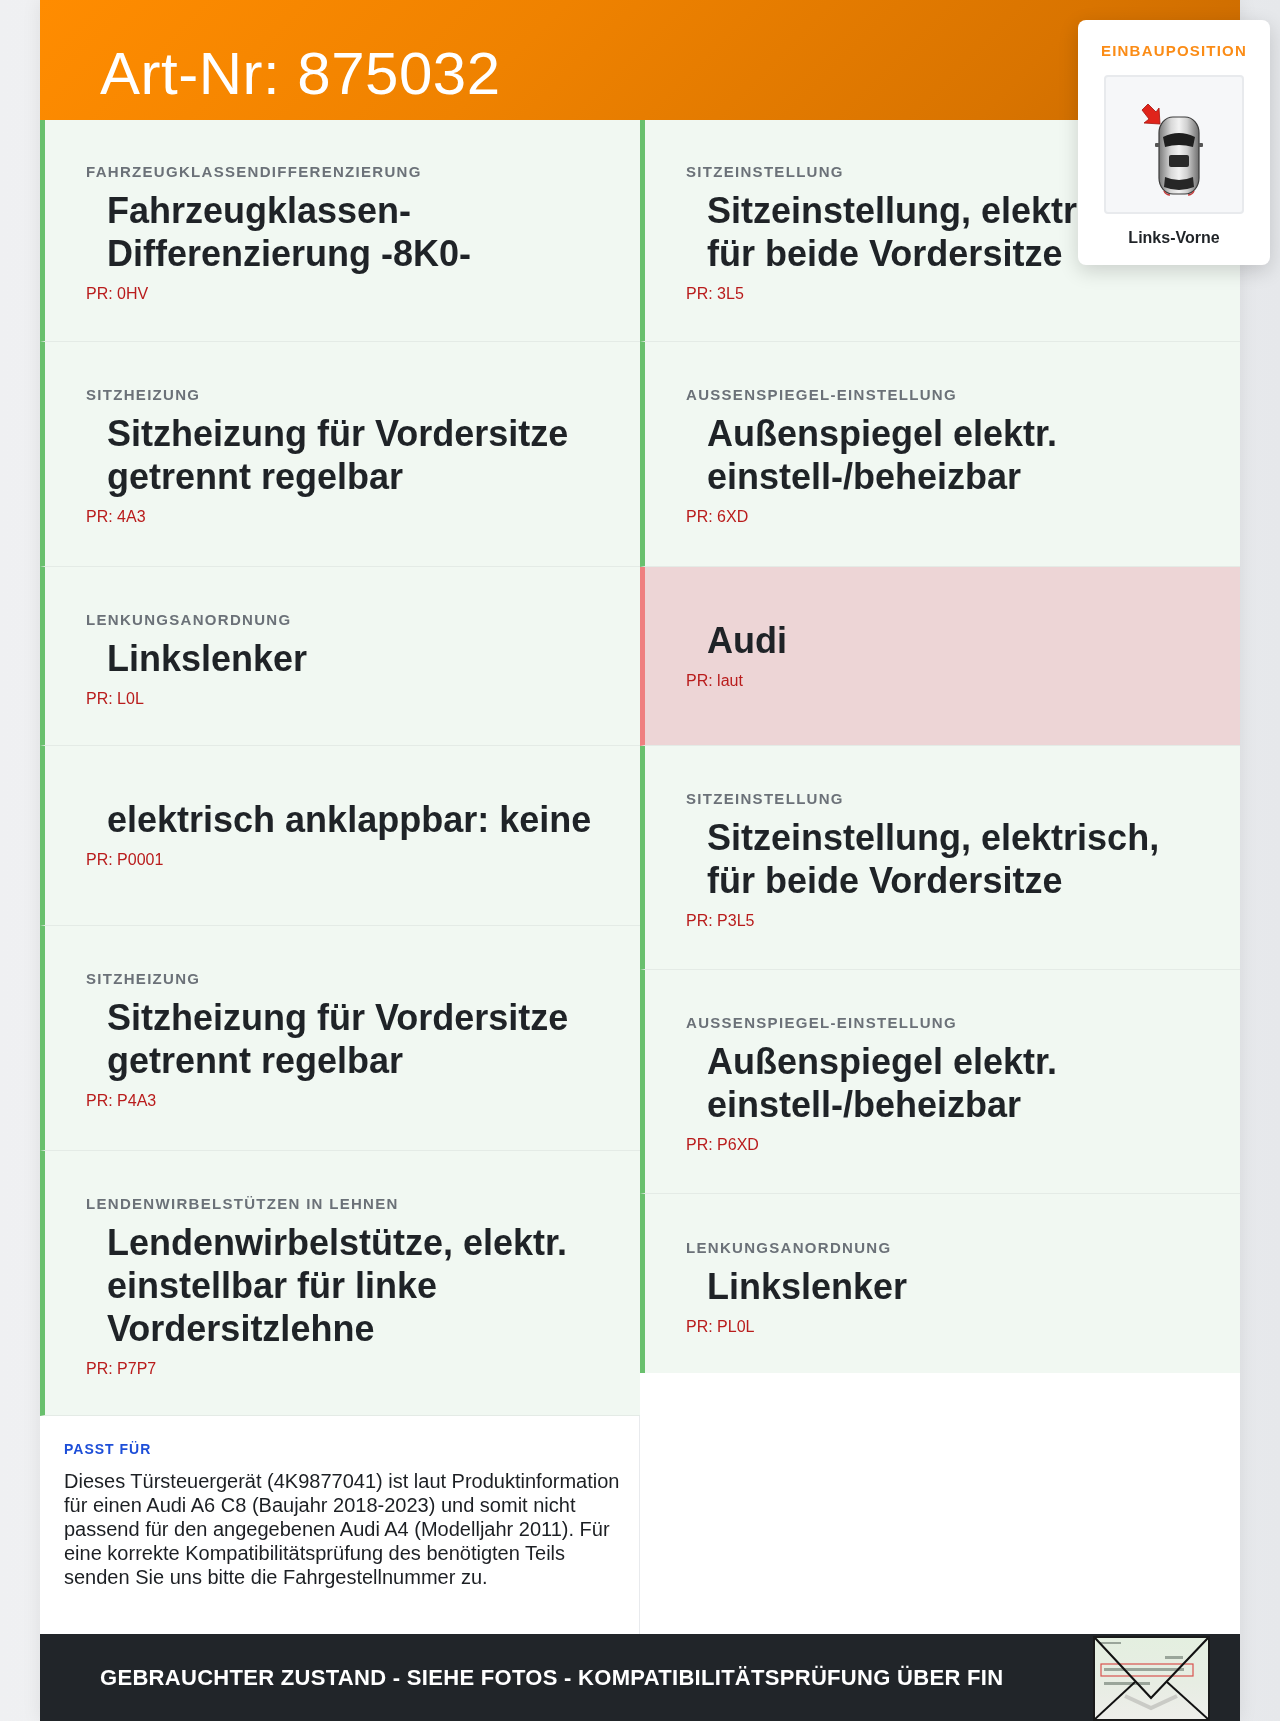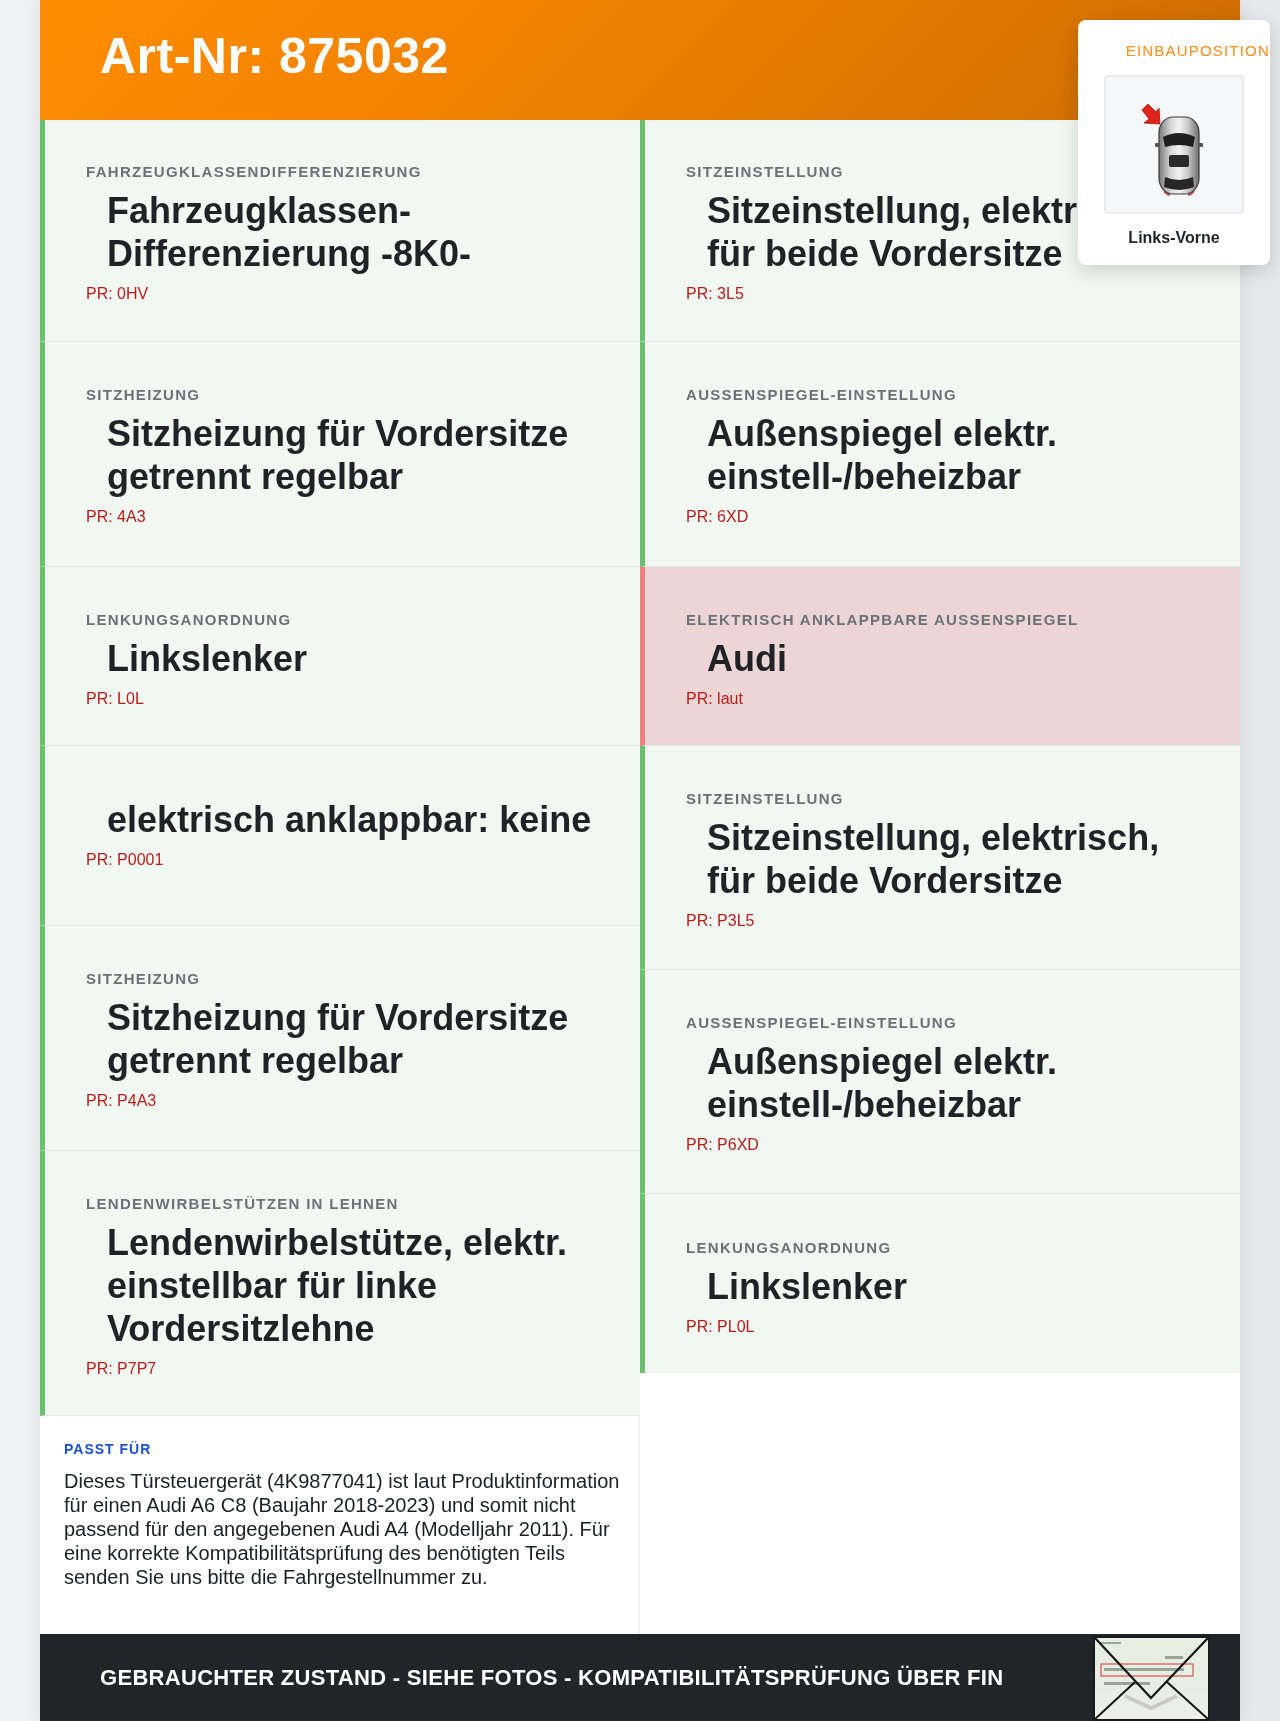--- a/index.html
+++ b/index.html
@@ -12,22 +12,22 @@
     .page {
       position: absolute; left: 40px; top: 0; width: 1200px; height: 1721px;
       background: #ffffff;
       box-shadow: 0 0 18px rgba(0,0,0,0.08);
     }
     .header {
       position: absolute; left: 0; top: 0; width: 1200px; height: 120px;
       background: linear-gradient(135deg, #ff8c00 0%, #ef8200 40%, #d97400 80%, #c96a00 100%);
     }
     .header-title {
-      position: absolute; left: 60px; top: 26px;
-      font-size: 50px; font-weight: 700; color: #ffffff; letter-spacing: 0.5px;
+      position: absolute; left: 60px; top: 44px;
+      font-size: 60px; font-weight: 400; color: #ffffff; letter-spacing: 0.5px;
       line-height: 60px;
     }
     .grid { position: absolute; left: 0; top: 120px; width: 1200px; }
     .col { position: absolute; top: 0; width: 600px; }
     .col.left { left: 0; }
     .col.right { left: 600px; }
     .card {
       position: absolute; left: 0; width: 600px;
       background: #f1f8f2;
       border-left: 5px solid #69c06d;
@@ -80,22 +80,22 @@
       border: 2px solid #1a1a1a;
       overflow: hidden;
     }
     .fin-img svg { position: absolute; left: 0; top: 0; }
     .pos-card {
       position: absolute; left: 1038px; top: 20px; width: 192px; height: 245px;
       background: #ffffff; border-radius: 8px;
       box-shadow: 0 6px 20px rgba(0,0,0,0.16);
     }
     .pos-title {
-      position: absolute; left: 0; top: 22px; width: 192px; text-align: right;
-      font-size: 15px; font-weight: 400; color: #fb8c16; letter-spacing: 1.2px;
+      position: absolute; left: 0; top: 22px; width: 192px; text-align: center;
+      font-size: 15px; font-weight: 700; color: #fb8c16; letter-spacing: 1.2px;
       line-height: 18px;
     }
     .pos-img {
       position: absolute; left: 26px; top: 55px; width: 140px; height: 139px;
       background: #f6f7f9; border: 2px solid #e8eaed; border-radius: 4px;
     }
     .pos-img svg { position: absolute; left: 0; top: 0; }
     .pos-label {
       position: absolute; left: 0; top: 208px; width: 192px; text-align: center;
       font-size: 16px; font-weight: 700; color: #1f2327; line-height: 20px;
@@ -166,21 +166,20 @@
       </div>
       <div class="card right-card" style="top:222px;height:225px">
         <div class="card-inner" style="top:44px">
           <div class="card-label">AUSSENSPIEGEL-EINSTELLUNG</div>
           <div class="card-value">Außenspiegel elektr. einstell-/beheizbar</div>
           <div class="card-pr">PR: 6XD</div>
         </div>
       </div>
       <div class="card right-card bad" style="top:447px;height:179px">
         <div class="card-inner" style="top:44px">
-          <div class="card-label">ELEKTRISCH ANKLAPPBARE AUSSENSPIEGEL</div>
           <div class="card-value">Audi</div>
           <div class="card-pr">PR: laut</div>
         </div>
       </div>
       <div class="card right-card" style="top:626px;height:224px">
         <div class="card-inner" style="top:44px">
           <div class="card-label">SITZEINSTELLUNG</div>
           <div class="card-value">Sitzeinstellung, elektrisch, für beide Vordersitze</div>
           <div class="card-pr">PR: P3L5</div>
         </div>

